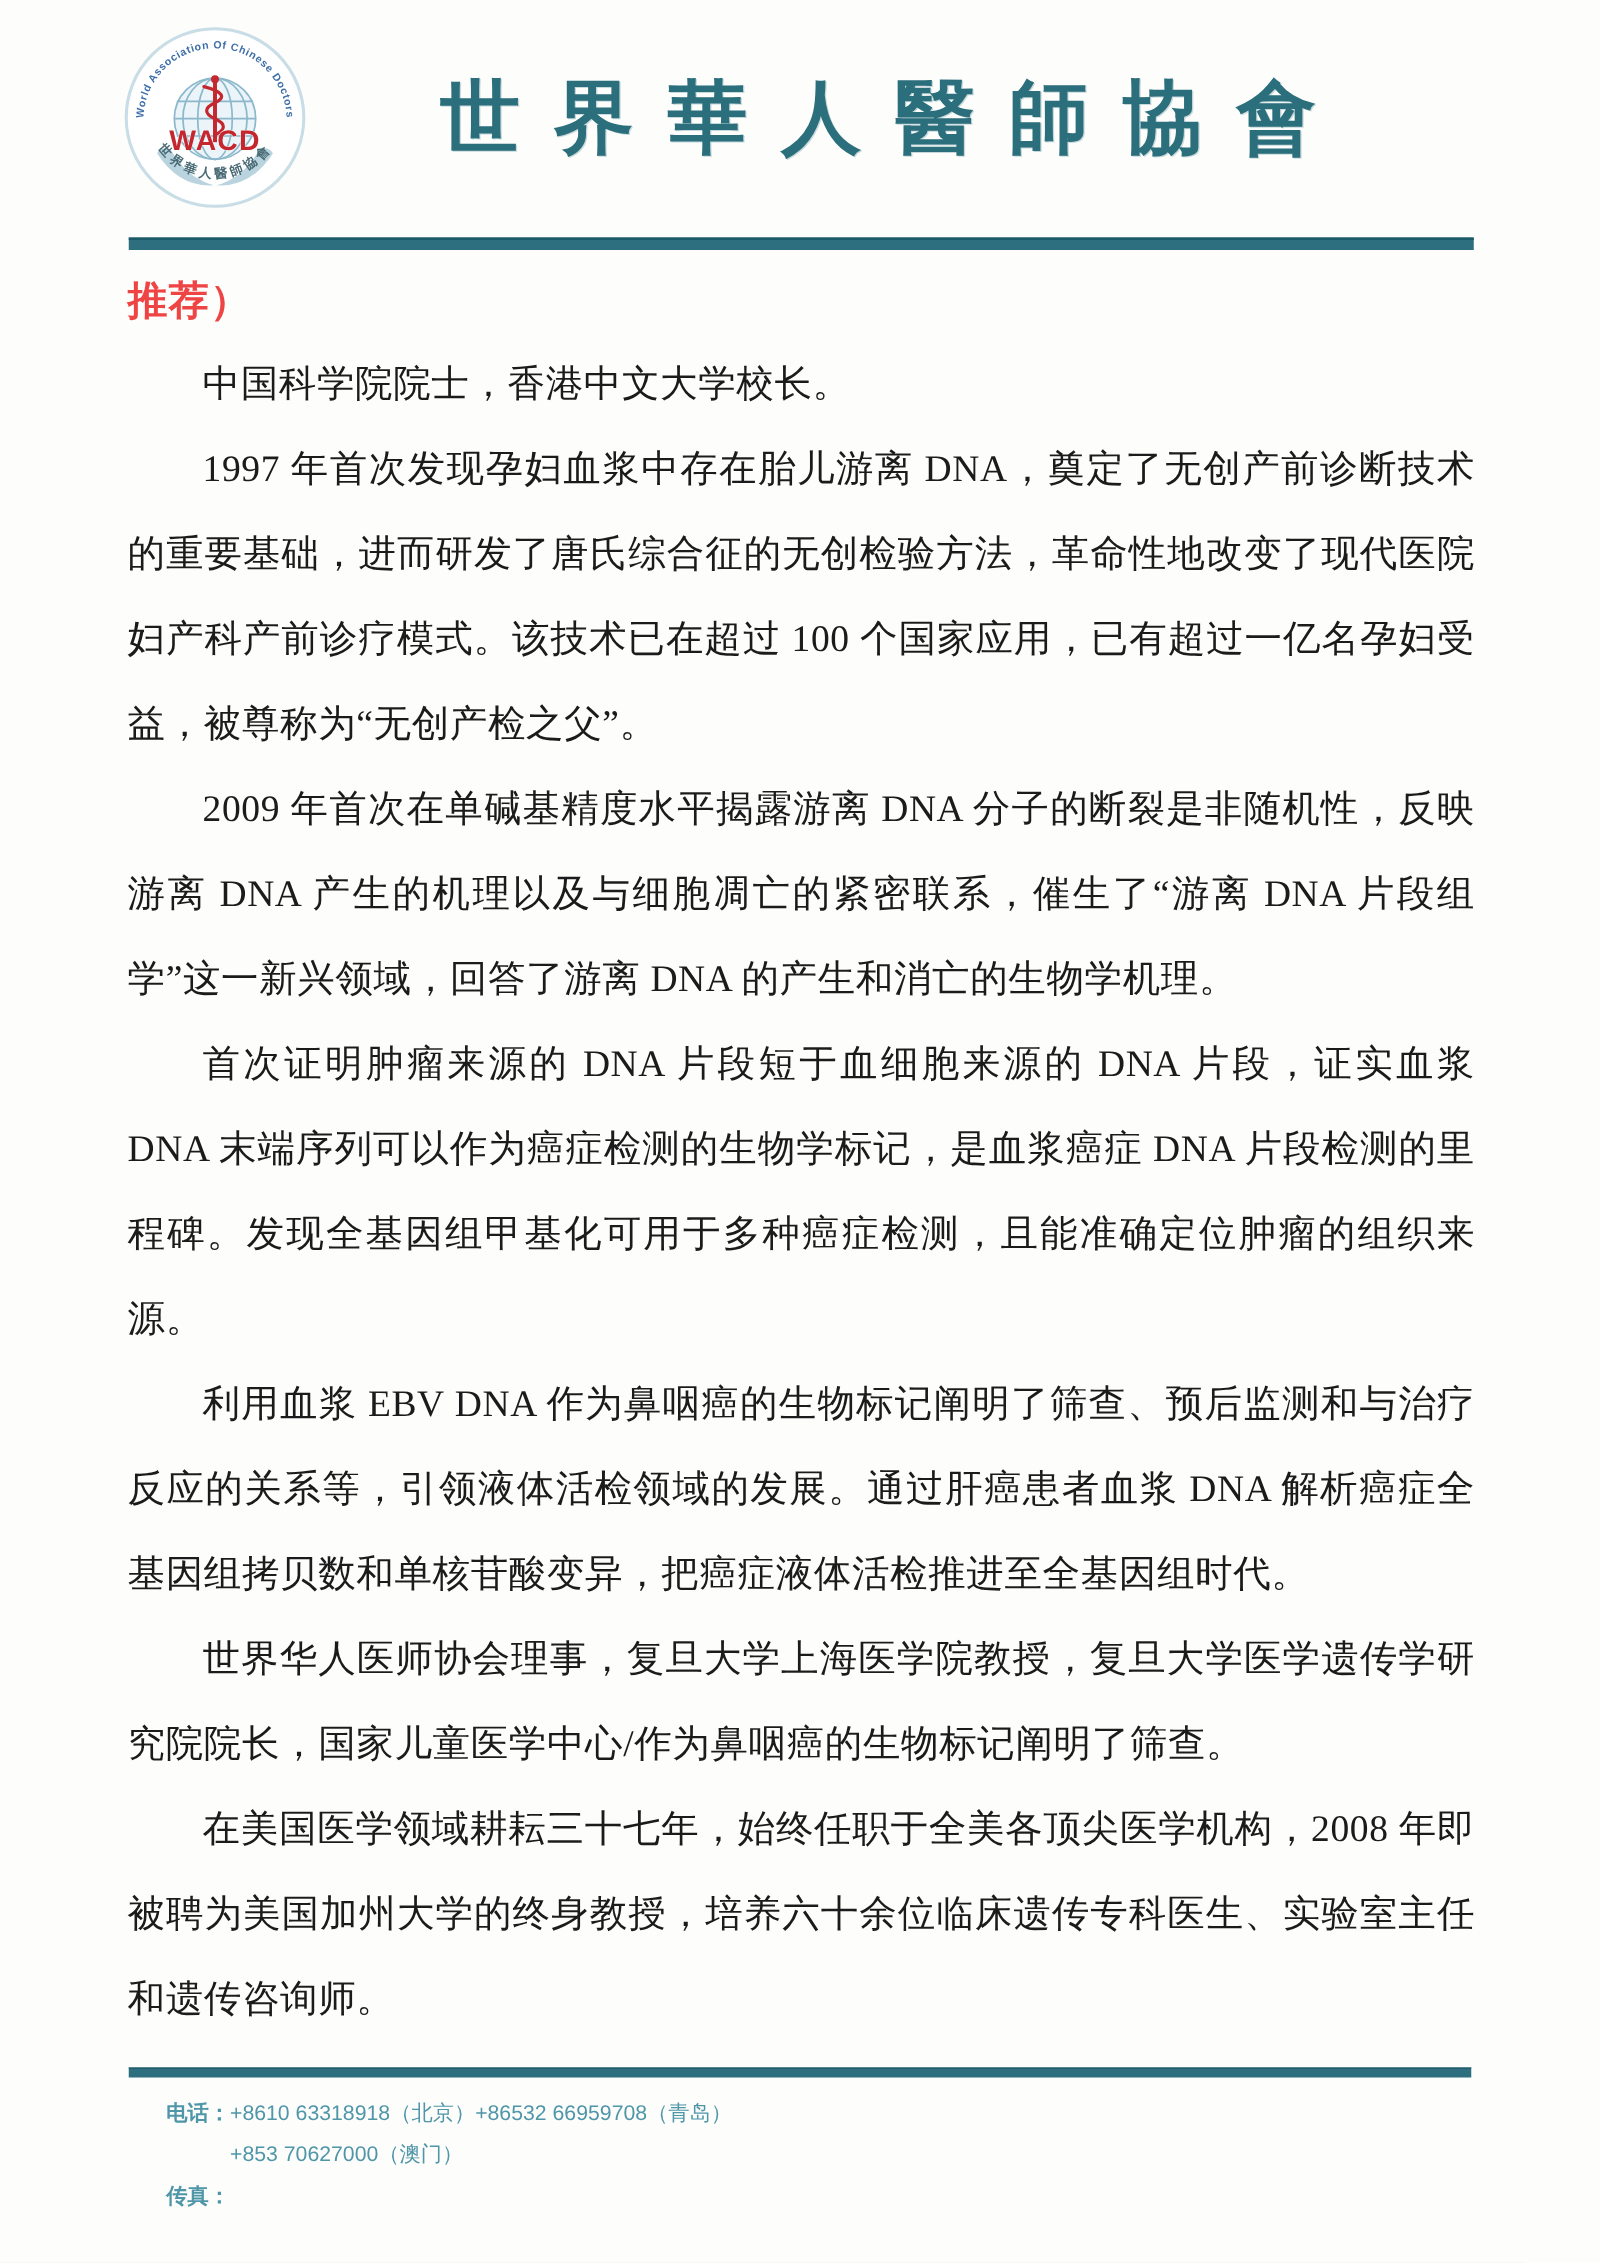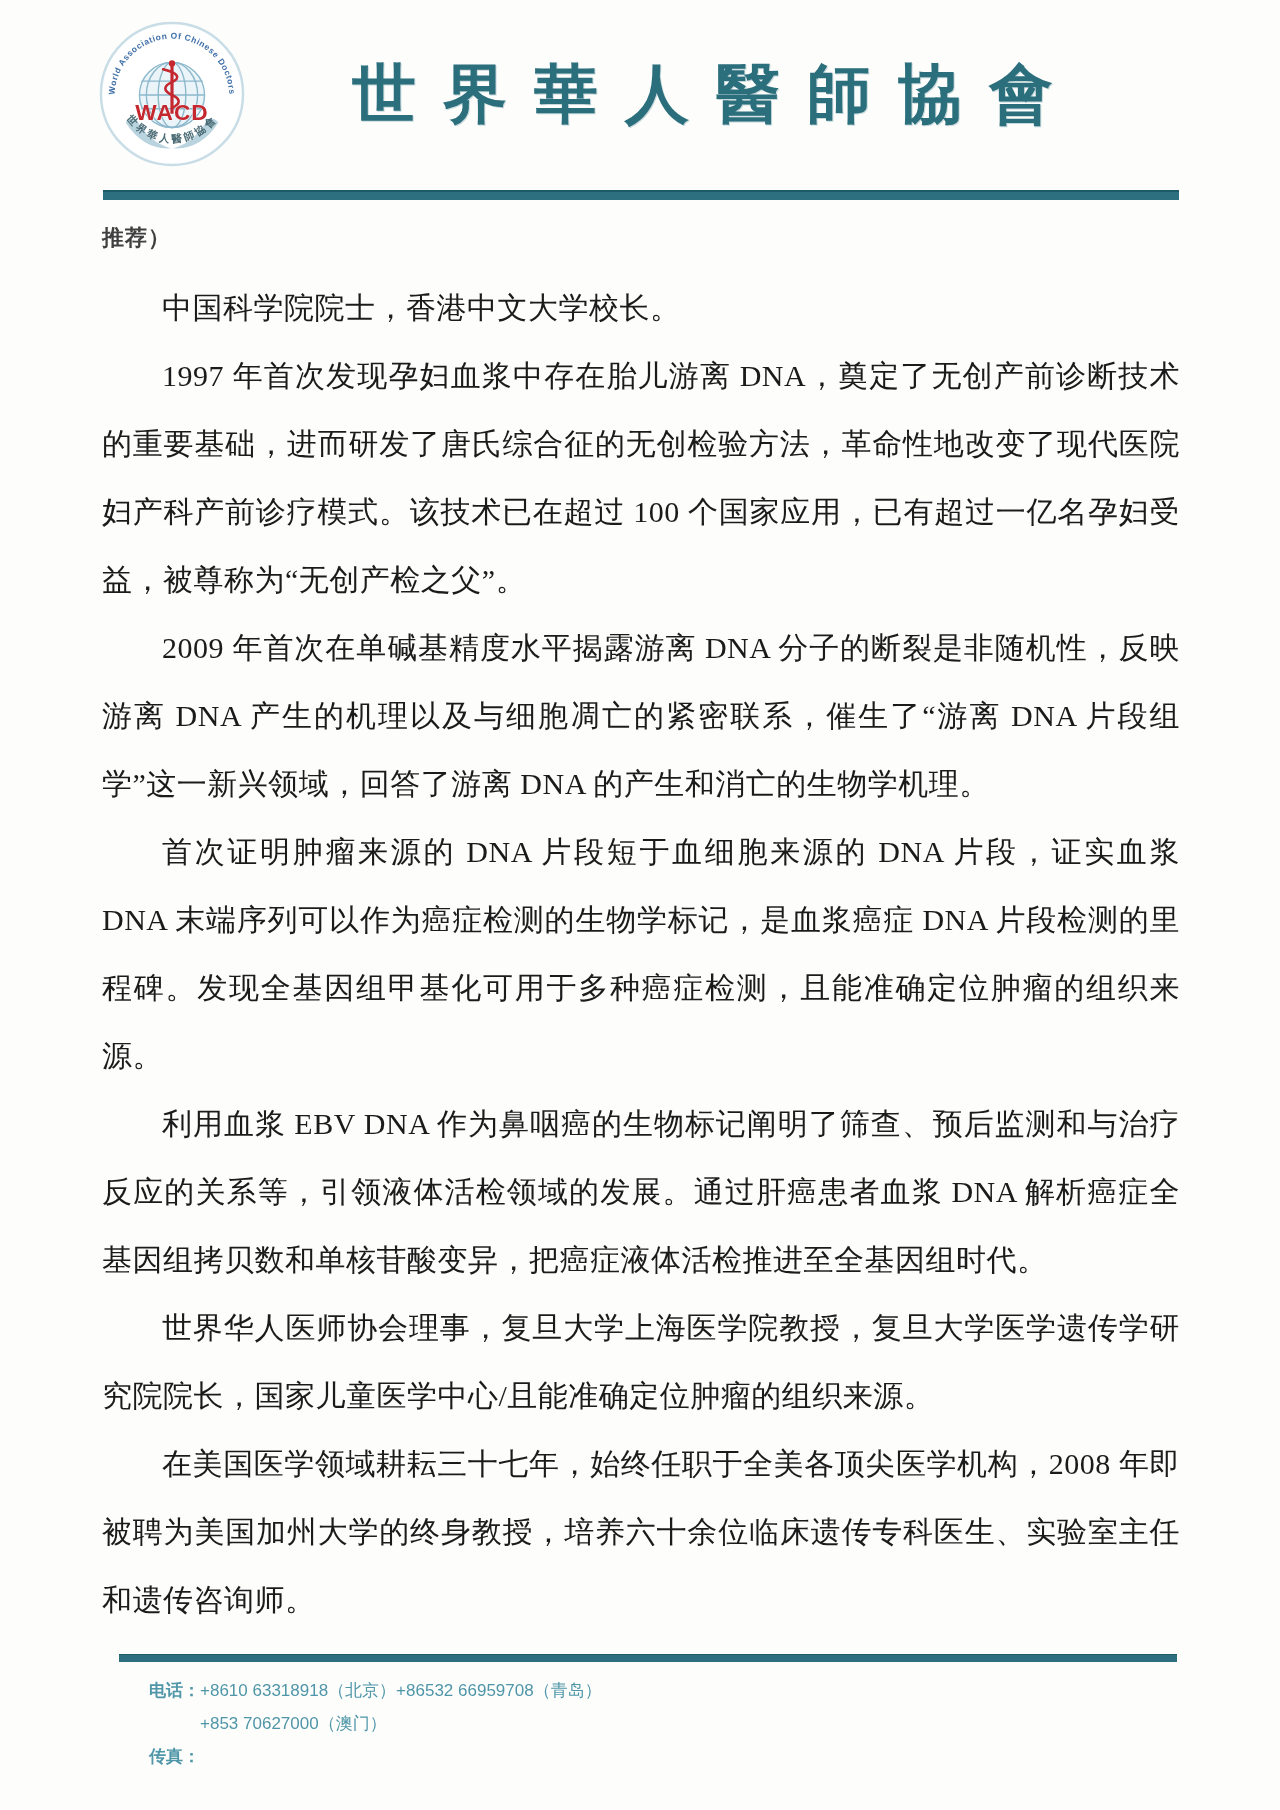--- a/index.html
+++ b/index.html
@@ -41,28 +41,28 @@
   .doc-body{
     margin:6px 100px 0 102px;
     font-size:30px;
     line-height:68px;
     letter-spacing:.5px;
     text-align:justify;
   }
   .doc-body p{margin:0;}
   .para-indent{text-indent:2em;}
   .para-heading{
-    font-family:Liberation Mono, monospace;
+    font-family:Liberation Serif, serif;
     font-weight:bold;
-    font-size:22px;
-    color:#404040;
+    font-size:32px;
+    color:#ef4444;
     letter-spacing:1px;
   }
   
-  .letter-footer{position:absolute;left:0;right:0;top:1654px;padding-left:16px;}
+  .letter-footer{position:absolute;left:0;right:0;top:1654px;}
   .footer-rule{
     height:7px;
     margin:0 103px;
     background:#2d6f7e;
     border-top:1px solid #1d5a68;
   }
   .footer-cols{
     display:flex;
     padding:12px 40px 0 133px;
     font-family:"Liberation Sans",sans-serif;
@@ -124,21 +124,21 @@
 
   <div class="rule"></div>
 
   <main class="doc-body">
     <p class="para-heading">推荐）</p>
     <p class="para-indent">中国科学院院士，香港中文大学校长。</p>
     <p class="para-indent">1997 年首次发现孕妇血浆中存在胎儿游离 DNA，奠定了无创产前诊断技术的重要基础，进而研发了唐氏综合征的无创检验方法，革命性地改变了现代医院妇产科产前诊疗模式。该技术已在超过 100 个国家应用，已有超过一亿名孕妇受益，被尊称为“无创产检之父”。</p>
     <p class="para-indent">2009 年首次在单碱基精度水平揭露游离 DNA 分子的断裂是非随机性，反映游离 DNA 产生的机理以及与细胞凋亡的紧密联系，催生了“游离 DNA 片段组学”这一新兴领域，回答了游离 DNA 的产生和消亡的生物学机理。</p>
     <p class="para-indent">首次证明肿瘤来源的 DNA 片段短于血细胞来源的 DNA 片段，证实血浆 DNA 末端序列可以作为癌症检测的生物学标记，是血浆癌症 DNA 片段检测的里程碑。发现全基因组甲基化可用于多种癌症检测，且能准确定位肿瘤的组织来源。</p>
     <p class="para-indent">利用血浆 EBV DNA 作为鼻咽癌的生物标记阐明了筛查、预后监测和与治疗反应的关系等，引领液体活检领域的发展。通过肝癌患者血浆 DNA 解析癌症全基因组拷贝数和单核苷酸变异，把癌症液体活检推进至全基因组时代。</p>
-    <p class="para-indent">世界华人医师协会理事，复旦大学上海医学院教授，复旦大学医学遗传学研究院院长，国家儿童医学中心/且能准确定位肿瘤的组织来源。</p>
+    <p class="para-indent">世界华人医师协会理事，复旦大学上海医学院教授，复旦大学医学遗传学研究院院长，国家儿童医学中心/作为鼻咽癌的生物标记阐明了筛查。</p>
     <p class="para-indent">在美国医学领域耕耘三十七年，始终任职于全美各顶尖医学机构，2008 年即被聘为美国加州大学的终身教授，培养六十余位临床遗传专科医生、实验室主任和遗传咨询师。</p>
   </main>
 
   <footer class="letter-footer">
     <div class="footer-rule"></div>
     <div class="footer-cols">
       <div class="fcol-left">
         <div class="fentry">
           <span class="flabel">电话：</span>
           <span class="fbody">

